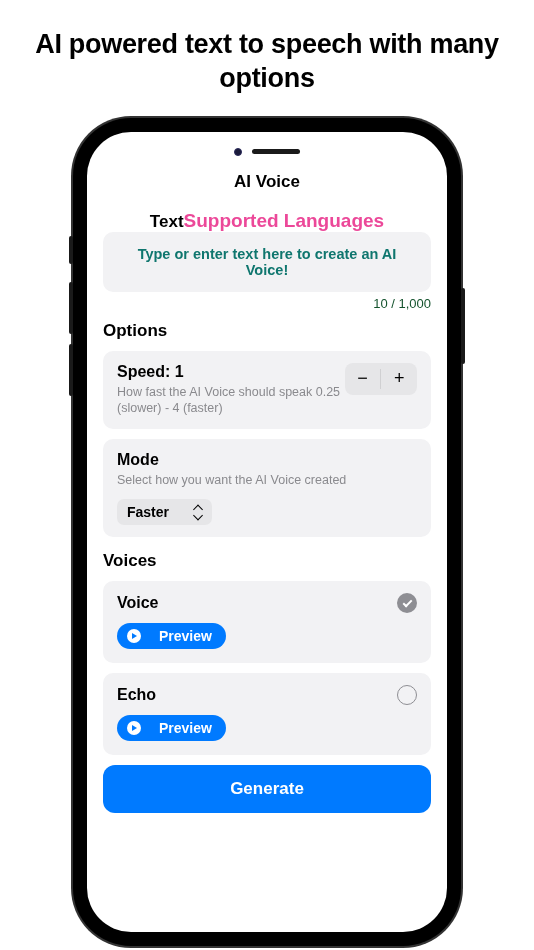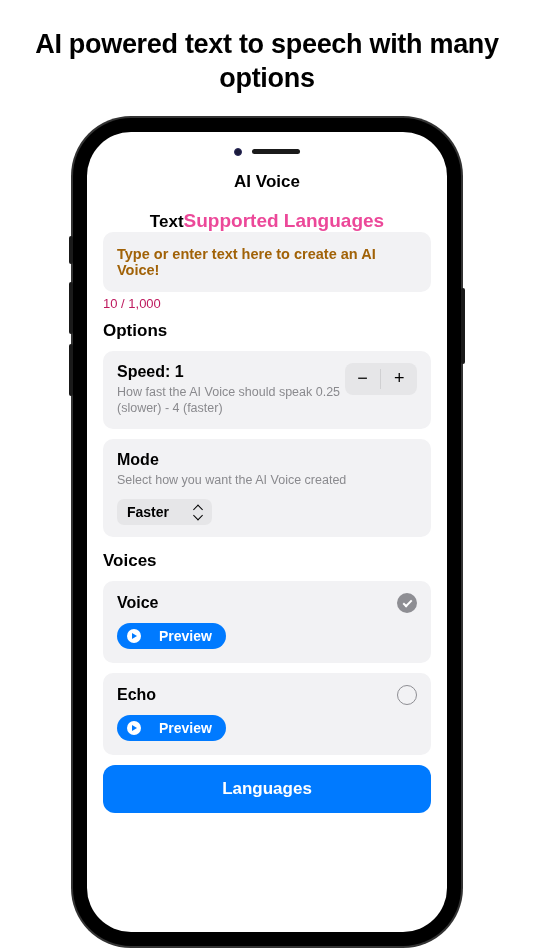--- a/index.html
+++ b/index.html
@@ -79,27 +79,28 @@
       font-size: 19px;
       font-weight: 600;
       color: #ec4899;
     }
     .text-input {
       background: #f2f2f4;
       border-radius: 10px;
       padding: 14px 14px;
       font-size: 14.5px;
       font-weight: 600;
-      color: #a16207;
+      color: #0f766e;
       margin-bottom: 4px;
+      text-align: center;
     }
     .counter {
-      text-align: left;
+      text-align: right;
       font-size: 13px;
-      color: #be185d;
+      color: #14532d;
       margin-bottom: 10px;
     }
     .card {
       background: #f2f2f4;
       border-radius: 10px;
       padding: 12px 14px;
       margin-bottom: 10px;
     }
     .card-head {
       display: flex;
@@ -312,17 +313,17 @@
             <div class="radio-unchecked"></div>
           </div>
           <div class="preview-btn">
             <span class="play-icon">
                 <span class="play-tri"></span>
               </span>
             <span>Preview</span>
           </div>
         </div>
 
-        <div class="generate">Languages</div>
+        <div class="generate">Generate</div>
       </div>
     </div>
   </div>
 </div>
 
 </body></html>

